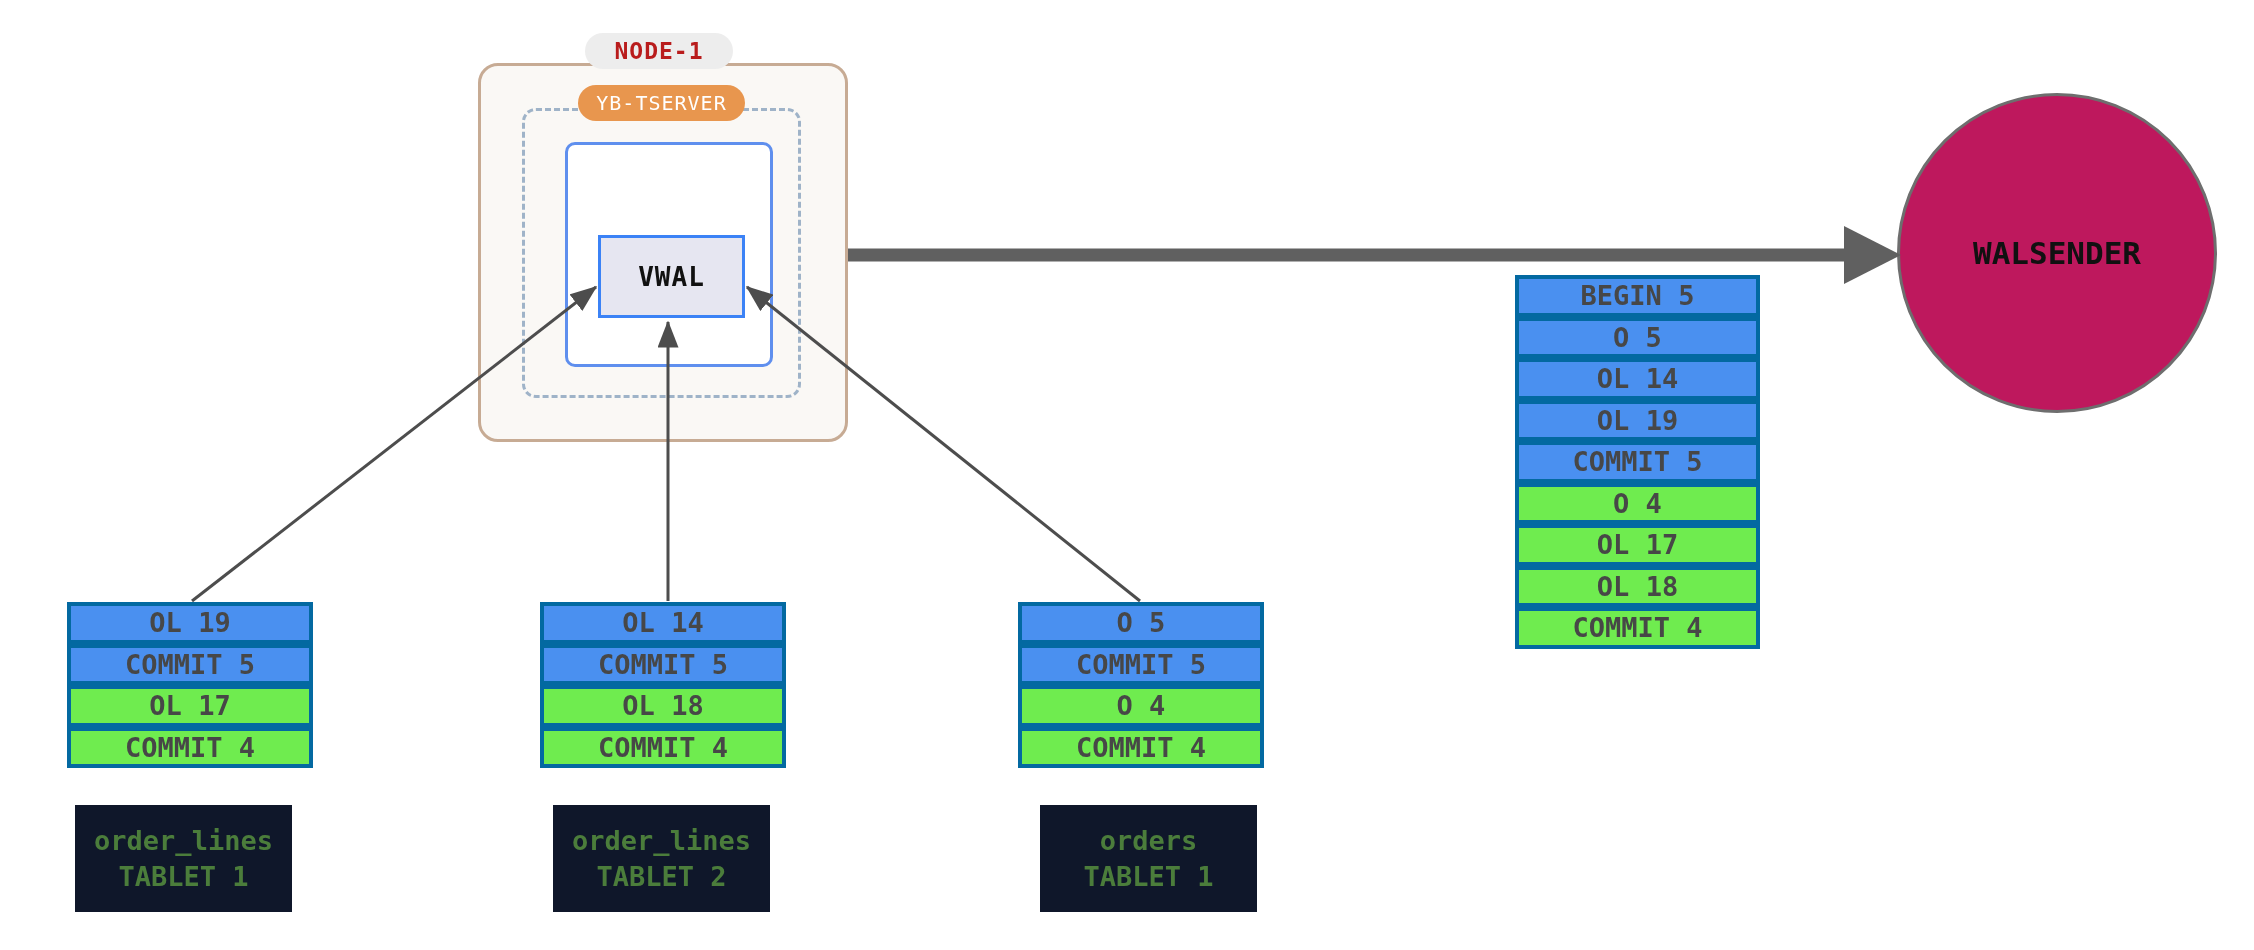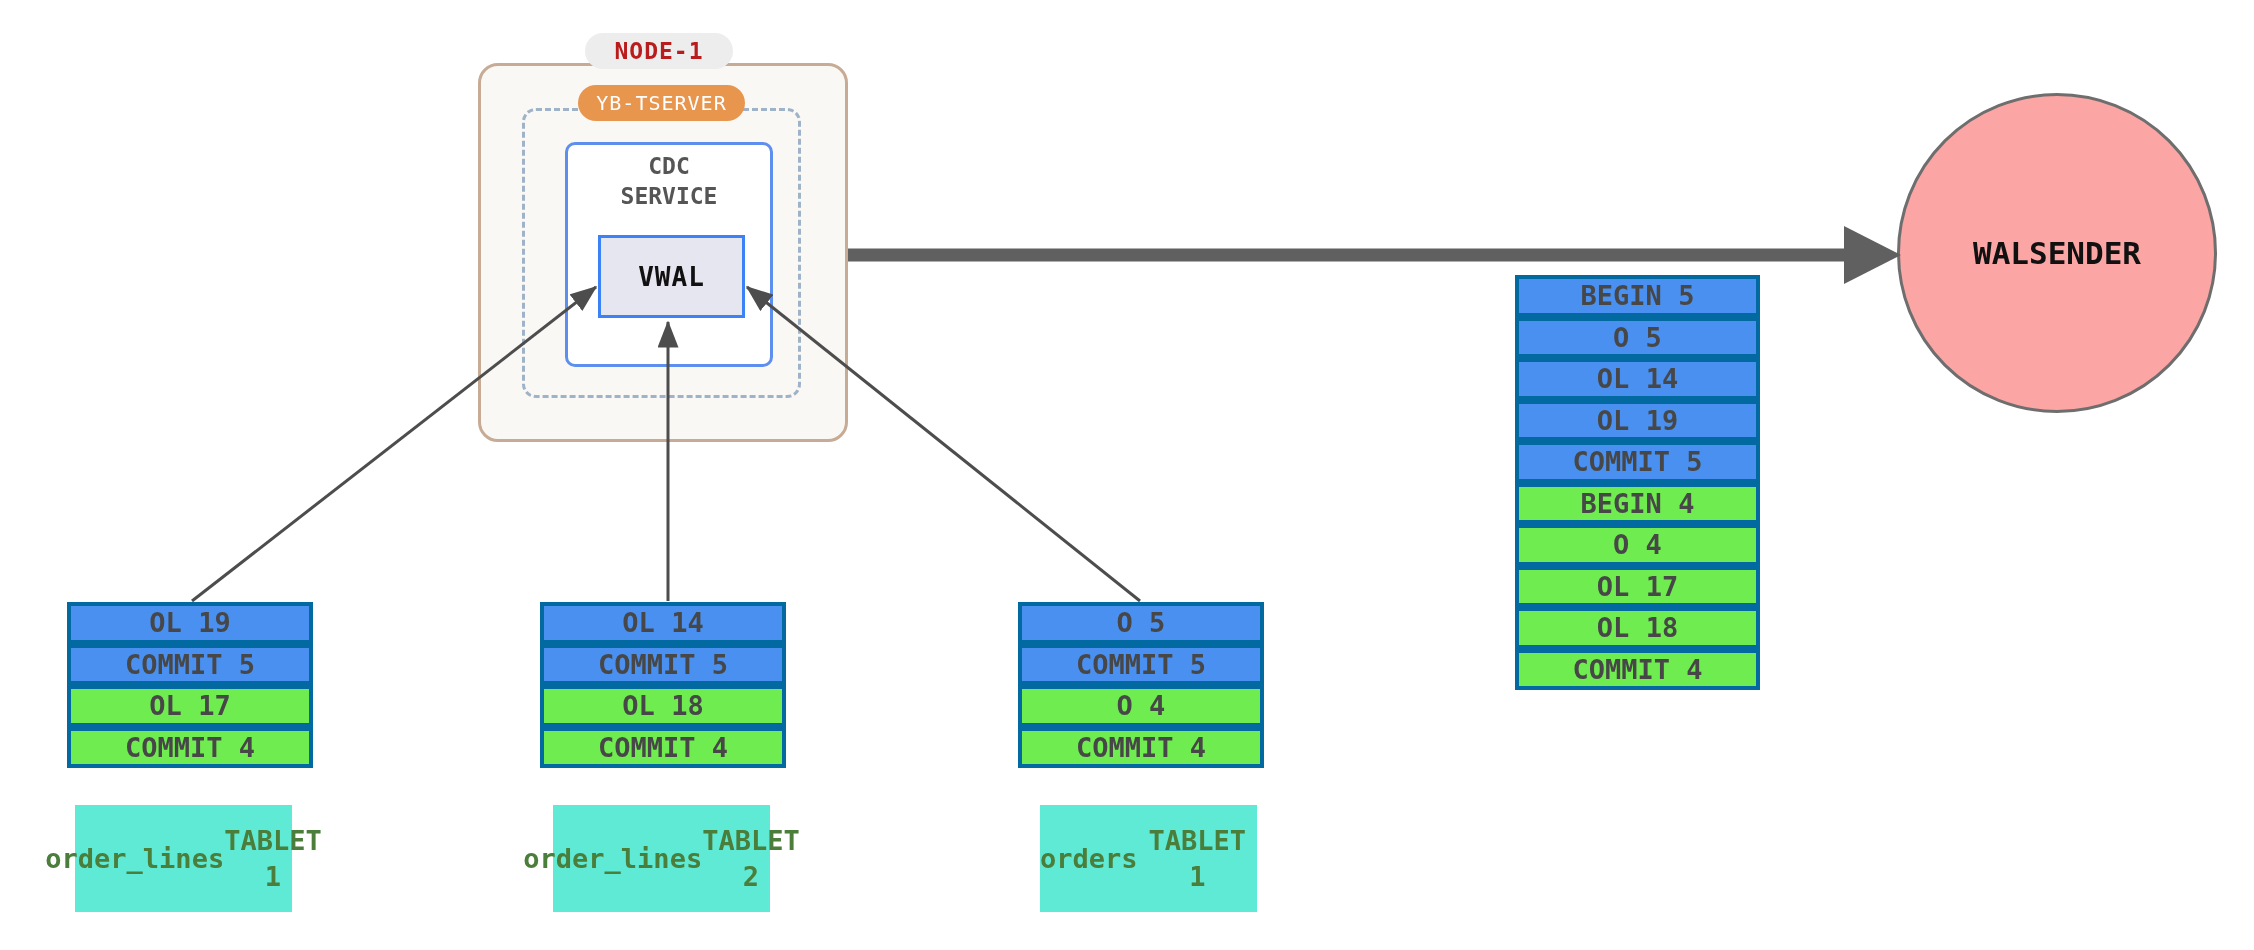--- a/index.html
+++ b/index.html
@@ -45,21 +45,21 @@
   .vwal-box{
     position:absolute;left:598px;top:235px;width:147px;height:83px;
     background:#e6e6f1;border:3px solid #3b82f6;box-sizing:border-box;z-index:3;
     display:flex;align-items:center;justify-content:center;
     font-size:26px;font-weight:bold;color:#111;letter-spacing:1px;
   }
 
   
   .walsender-circle{
     position:absolute;left:1897px;top:93px;width:320px;height:320px;
-    background:#fca5a5;border:3px solid #6e6e6e;border-radius:50%;
+    background:#be185d;border:3px solid #6e6e6e;border-radius:50%;
     box-sizing:border-box;z-index:2;
     display:flex;align-items:center;justify-content:center;
     font-size:31px;font-weight:bold;color:#111;
   }
 
   
   .stack{position:absolute;z-index:2;}
   .cell{
     height:41.5px;border:4px solid #0369a1;box-sizing:border-box;
     display:flex;align-items:center;justify-content:center;
@@ -69,23 +69,23 @@
   .cell-green{background:#6fec4f;}
 
   .queue-stack{left:1515px;top:275px;width:245px;}
   .tablet-stack{width:246px;top:602px;}
   .tablet-stack-0{left:67px;}
   .tablet-stack-1{left:540px;}
   .tablet-stack-2{left:1018px;}
 
   .tablet-label{
     position:absolute;top:805px;width:217px;height:107px;
-    background:#5eead4;color:#4b7d3b;z-index:2;
-    display:flex;align-items:center;justify-content:center;
-    font-size:27px;font-weight:bold;line-height:1.3;text-align:center;
+    background:#0f172a;color:#4b7d3b;z-index:2;
+    display:flex;flex-direction:column;align-items:center;justify-content:center;
+    font-size:27px;font-weight:bold;line-height:1.3;text-align:left;
   }
   .tablet-label-0{left:75px;}
   .tablet-label-1{left:553px;}
   .tablet-label-2{left:1040px;}
 
   
   #arrows{position:absolute;left:0;top:0;z-index:5;pointer-events:none;}
 </style>
 </head>
 <body>
@@ -94,37 +94,34 @@
 
   <div class="node-box"></div>
   <div class="node-pill">
     <span>NODE-1</span>
   </div>
   <div class="tserver-pill">
     <span>YB-TSERVER</span>
   </div>
   <div class="dashed-box"></div>
   <div class="cdc-box"></div>
-  <div class="cdc-label">CDC
-SERVICE</div>
   <div class="vwal-box">
     <span>VWAL</span>
   </div>
 
   <div class="walsender-circle">
     <span>WALSENDER</span>
   </div>
 
   <div class="stack queue-stack">
     <div class="cell cell-blue">BEGIN 5</div>
     <div class="cell cell-blue">O 5</div>
     <div class="cell cell-blue">OL 14</div>
     <div class="cell cell-blue">OL 19</div>
     <div class="cell cell-blue">COMMIT 5</div>
-    <div class="cell cell-green">BEGIN 4</div>
     <div class="cell cell-green">O 4</div>
     <div class="cell cell-green">OL 17</div>
     <div class="cell cell-green">OL 18</div>
     <div class="cell cell-green">COMMIT 4</div>
   </div>
 
   <div class="stack tablet-stack tablet-stack-0">
     <div class="cell cell-blue">OL 19</div>
     <div class="cell cell-blue">COMMIT 5</div>
     <div class="cell cell-green">OL 17</div>

